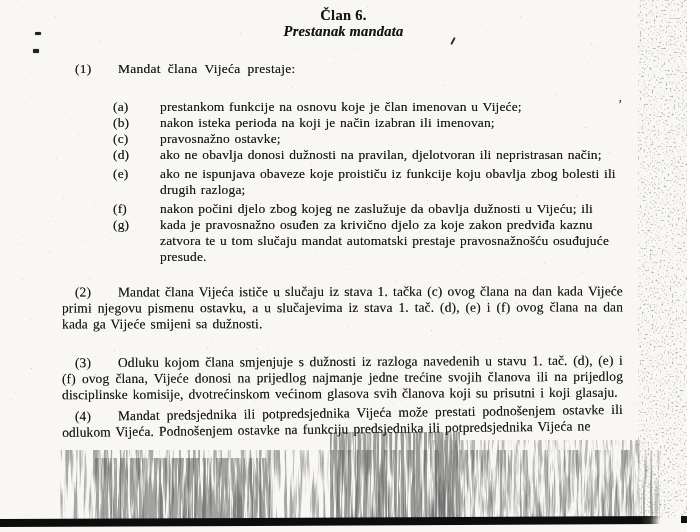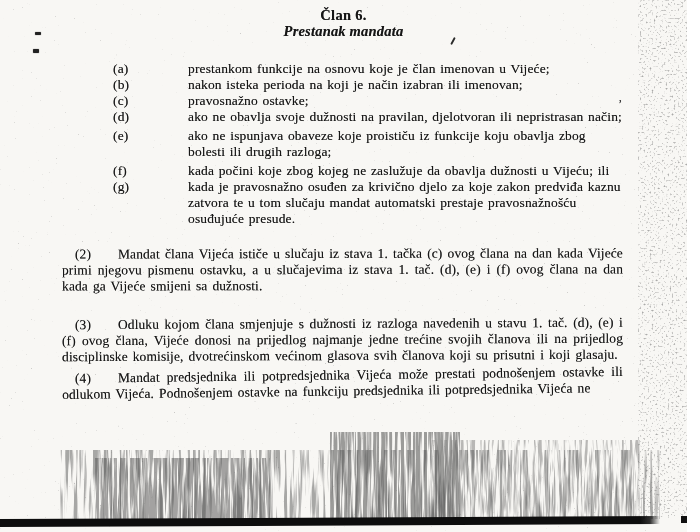--- a/index.html
+++ b/index.html
@@ -58,21 +58,21 @@
     margin-left: 113px;
     width: 510px;
   }
   .item {
     display: flex;
     letter-spacing: 0.15px;
     word-spacing: 1.1px;
     text-shadow: 0 0 0.4px rgba(20,20,20,0.55);
   }
   .item-label { flex: 0 0 47px; }
-  .item-text { flex: 1; margin-left: 28px; }
+  .item-text { flex: 1; }
   .item-e, .item-f { margin-top: 3px; }
   
   .noise-layer {
     position: absolute;
     inset: 0;
     pointer-events: none;
   }
   .scan-bar {
     position: absolute;
     left: 0;
@@ -147,45 +147,46 @@
     <rect x="430" y="440" width="210" height="79" filter="url(#streaks)" opacity="0.4"></rect>
   </svg>
 
   <header class="doc-header">
     <div class="doc-title">Član 6.</div>
     <div class="doc-subtitle">Prestanak mandata</div>
   </header>
 
   <main class="doc-body">
 
+    <p class="para para-intro"><span class="pnum">(1)</span><span>Mandat člana Vijeća prestaje:</span></p>
 
     <ul class="items">
       <li class="item item-a">
           <span class="item-label">(a)</span>
           <span class="item-text">prestankom funkcije na osnovu koje je član imenovan u Vijeće;</span>
         </li>
       <li class="item item-b">
           <span class="item-label">(b)</span>
           <span class="item-text">nakon isteka perioda na koji je način izabran ili imenovan;</span>
         </li>
       <li class="item item-c">
           <span class="item-label">(c)</span>
           <span class="item-text">pravosnažno ostavke;</span>
         </li>
       <li class="item item-d">
           <span class="item-label">(d)</span>
-          <span class="item-text">ako ne obavlja svoje dužnosti na pravilan, djelotvoran ili nepristrasan način;</span>
+          <span class="item-text">ako ne obavlja donosi dužnosti na pravilan, djelotvoran ili nepristrasan način;</span>
         </li>
       <li class="item item-e">
           <span class="item-label">(e)</span>
           <span class="item-text">ako ne ispunjava obaveze koje proističu iz funkcije koju obavlja zbog bolesti ili drugih razloga;</span>
         </li>
       <li class="item item-f">
           <span class="item-label">(f)</span>
-          <span class="item-text">kada počini koje zbog kojeg ne zaslužuje da obavlja dužnosti u Vijeću; ili</span>
+          <span class="item-text">nakon počini djelo zbog kojeg ne zaslužuje da obavlja dužnosti u Vijeću; ili</span>
         </li>
       <li class="item item-g">
           <span class="item-label">(g)</span>
           <span class="item-text">kada je pravosnažno osuđen za krivično djelo za koje zakon predviđa kaznu zatvora te u tom slučaju mandat automatski prestaje pravosnažnošću osuđujuće presude.</span>
         </li>
     </ul>
 
     <p class="para justify para-2"><span class="pnum">(2)</span><span>Mandat člana Vijeća ističe u slučaju iz stava 1. tačka (c) ovog člana na dan kada Vijeće primi njegovu pismenu ostavku, a u slučajevima iz stava 1. tač. (d), (e) i (f) ovog člana na dan kada ga Vijeće smijeni sa dužnosti.</span></p>
 
     <p class="para justify para-3"><span class="pnum">(3)</span><span>Odluku kojom člana smjenjuje s dužnosti iz razloga navedenih u stavu 1. tač. (d), (e) i (f) ovog člana, Vijeće donosi na prijedlog najmanje jedne trećine svojih članova ili na prijedlog disciplinske komisije, dvotrećinskom većinom glasova svih članova koji su prisutni i koji glasaju.</span></p>

